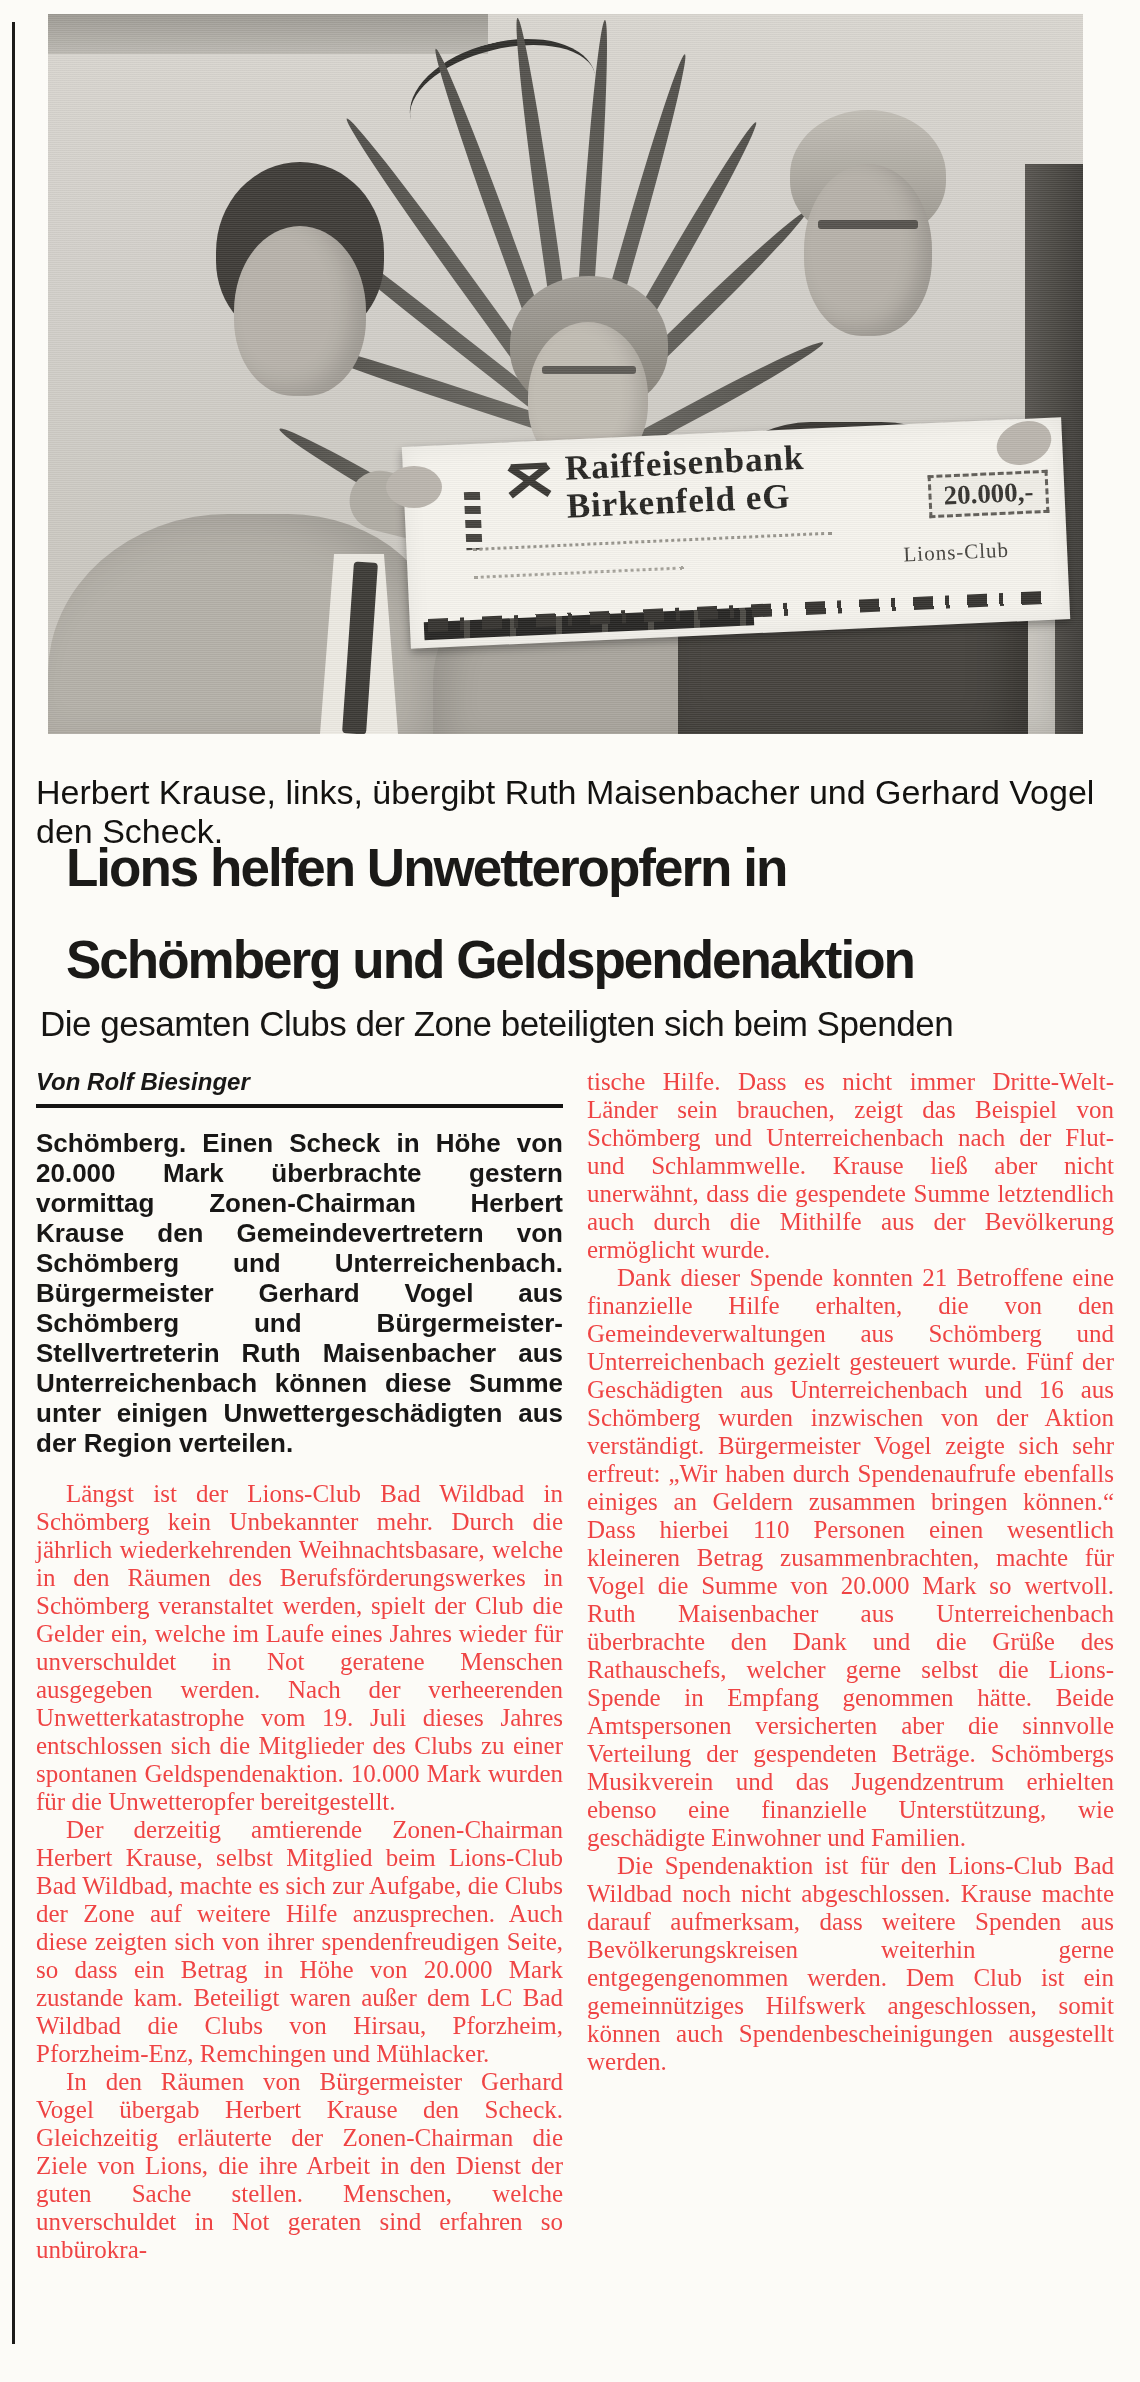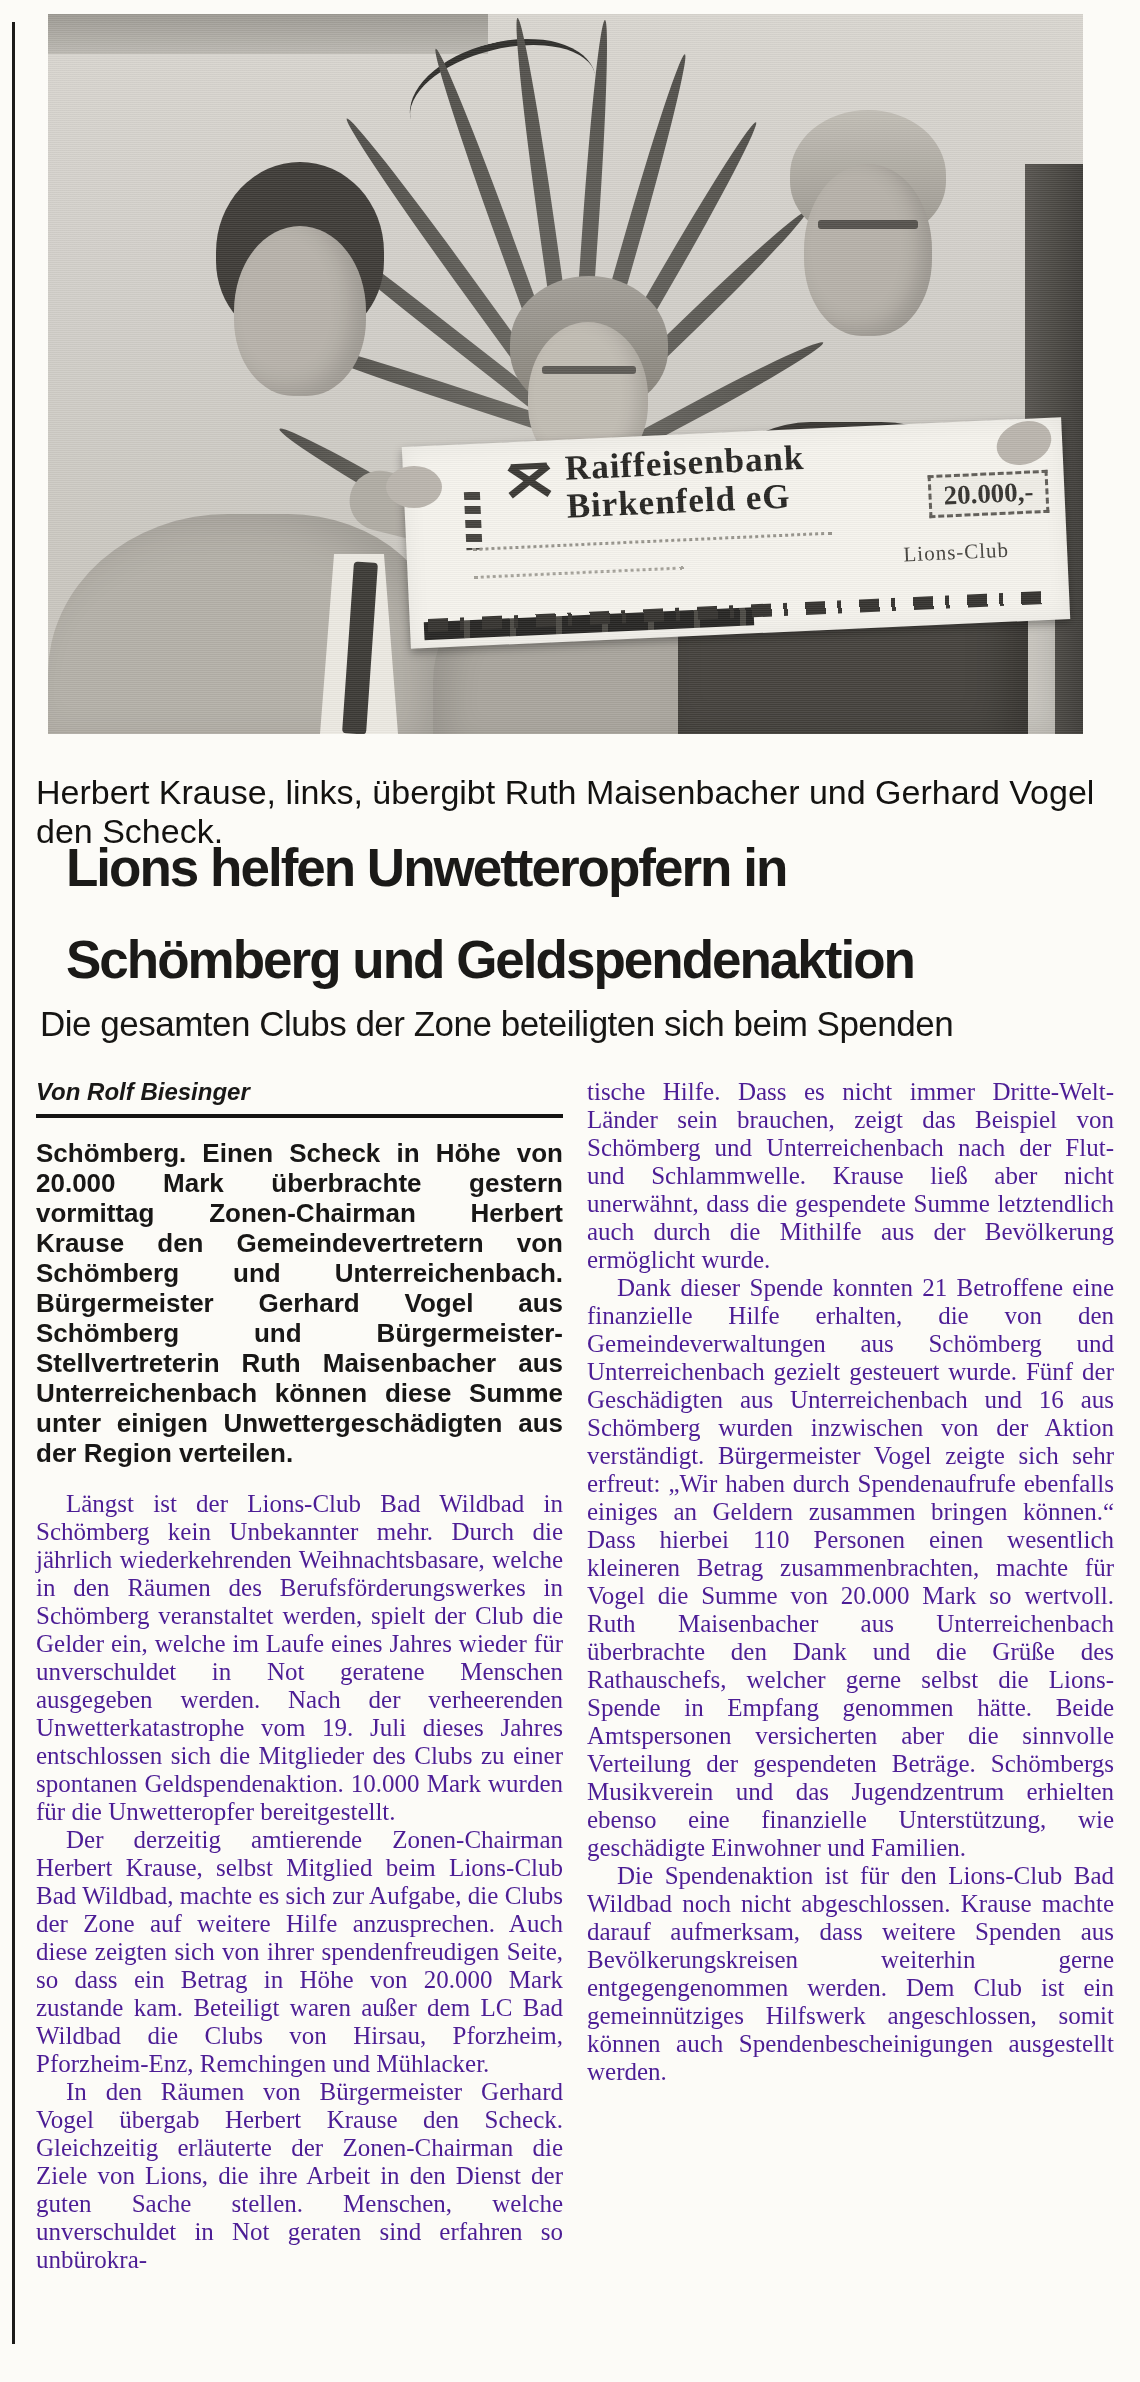--- a/index.html
+++ b/index.html
@@ -107,28 +107,28 @@
 
   
   .caption { position:absolute; left:36px; top:773px; width:1070px;
     font-size:34px; color:#131210; }
   .headline { position:absolute; left:38px; top:822px; width:1090px;
     font-family:Liberation Sans, sans-serif; font-weight:bold; font-size:53px;
     line-height:92px; letter-spacing:-2px; color:#1b1a18;margin-left:28px; }
   .subheadline { position:absolute; left:40px; top:1004px; width:1090px;
     font-weight:normal; font-size:35px; letter-spacing:-0.5px; color:#171614; }
 
-  .columns { position:absolute; left:36px; top:1068px; width:1078px; display:flex; gap:24px;margin-top:10px; }
+  .columns { position:absolute; left:36px; top:1068px; width:1078px; display:flex; gap:24px; }
   .col { width:527px; }
   .byline { font-weight:bold; font-style:italic; font-size:24px; color:#191817;
     padding-bottom:8px; border-bottom:4px solid #151413; margin-bottom:20px; }
   .lead { font-weight:bold; font-size:26px; line-height:30px; text-align:justify;
     color:#181716; margin-bottom:22px; }
   .body-p { font-family:"Liberation Serif", serif; font-size:25px; line-height:28px;
-    text-align:justify; color:#4c1d95; hyphens:auto; }
+    text-align:justify; color:#ef4444; hyphens:auto; }
   .body-p.indent { text-indent:30px; }
 </style>
 </head>
 <body>
 
 <div class="page">
   <div class="left-rule"></div>
 
   <div class="photo">
     <div class="photo-topstrip"></div>

